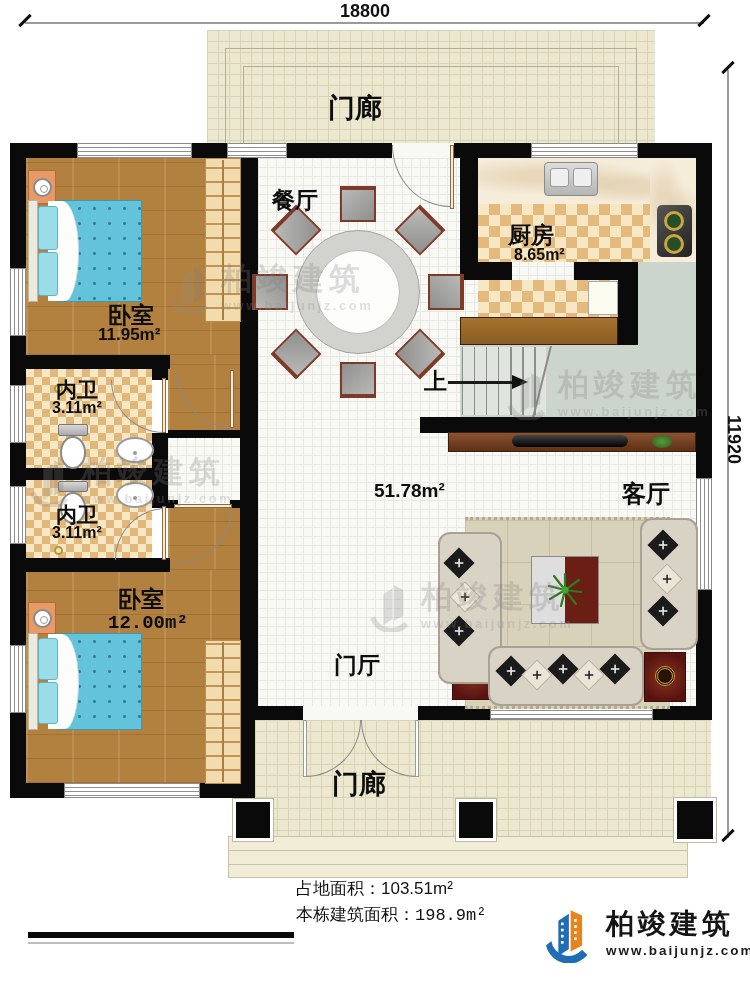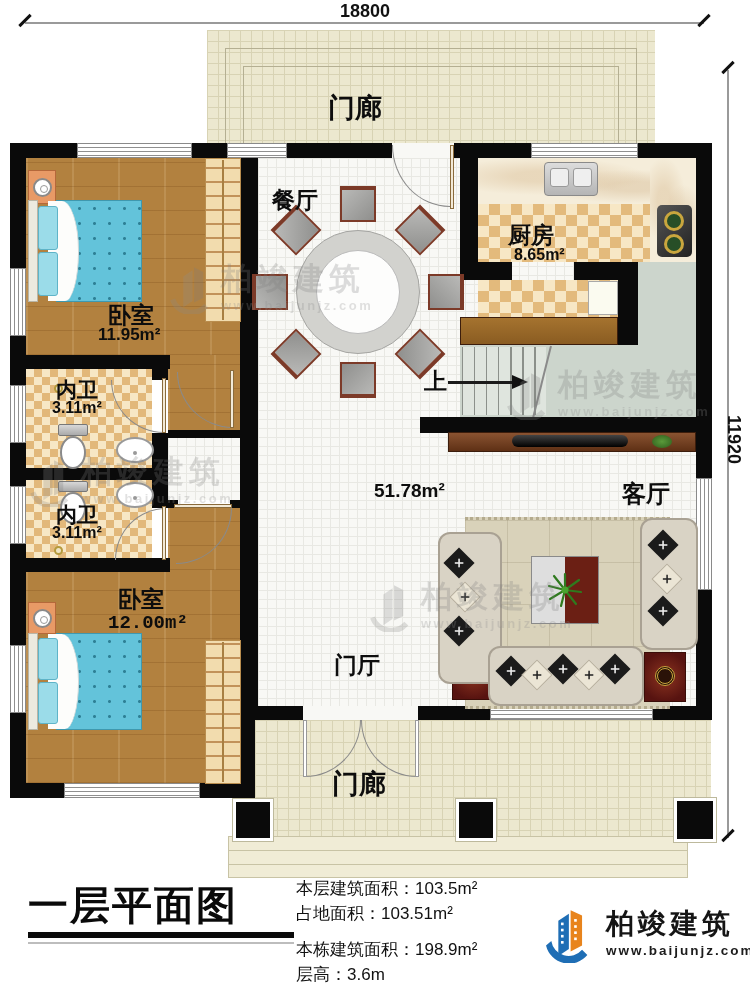--- a/index.html
+++ b/index.html
@@ -300,30 +300,27 @@
         <path d="M20 18 L32 10 L32 50 L20 58 Z" fill="#8f8f8f"></path>
         <path d="M34 6 L46 12 L46 46 L34 52 Z" fill="#7d7d7d"></path>
       </svg>
     <div>
         <div class="wm-brand">柏竣建筑</div>
         <div class="wm-url">www.baijunjz.com</div>
       </div>
   </div>
 
   <div class="abs" style="left:28px;top:878px;display:flex;align-items:baseline;">
-    <span class="t-main">一层平面图</span>
   </div>
   <div class="abs" style="left:28px;top:932px;width:266px;height:6px;background:#0a0a0a;"></div>
   <div class="abs" style="left:28px;top:942px;width:266px;height:2px;background:#bdbdbd;"></div>
 
   <div class="abs" style="left:296px;top:876px;">
-    <div class="info-row" style="line-height:25px;"><span>本层建筑面积：</span><span>103.5m²</span></div>
     <div class="info-row" style="line-height:25px;"><span>占地面积：</span><span>103.51m²</span></div>
-    <div class="info-row" style="line-height:25px;margin-top:11px;"><span>本栋建筑面积：</span><span>198.9m²</span></div>
-    <div class="info-row" style="line-height:25px;"><span>层高：</span><span>3.6m</span></div>
+    <div class="info-row" style="line-height:25px;margin-top:2px;font-family:Liberation Mono, monospace;"><span>本栋建筑面积：</span><span>198.9m²</span></div>
   </div>
 
   <div class="logo" style="left:540px;top:905px;">
     <svg width="56" height="58" viewBox="0 0 60 66">
       <path d="M5 46 A27 27 0 0 0 52 57 L46 51 A20 20 0 0 1 11 41 Z" fill="#1f6eb5"></path>
       <path d="M19 18 L31 10 L31 50 L19 58 Z" fill="#1f6eb5"></path>
       <path d="M33 6 L46 12 L46 46 L33 53 Z" fill="#e8841c"></path>
       <g fill="#fff">
           <rect x="22" y="20" width="3" height="3"></rect>
           <rect x="22" y="27" width="3" height="3"></rect>

